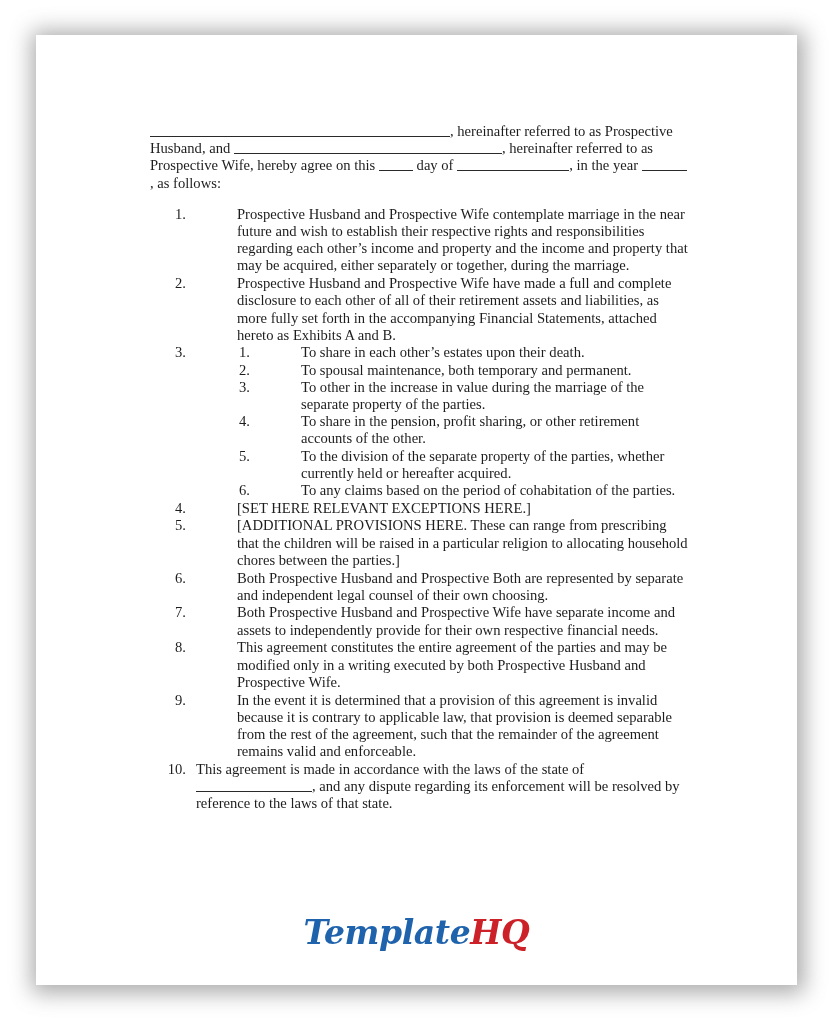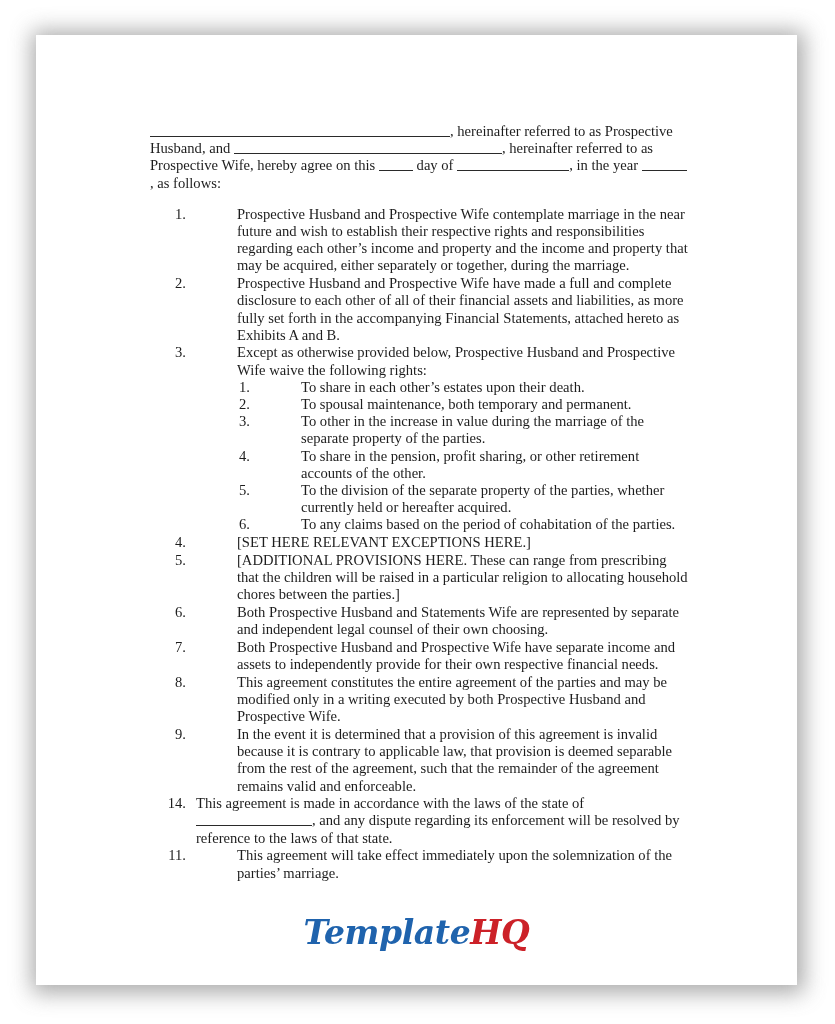--- a/index.html
+++ b/index.html
@@ -153,26 +153,25 @@
 
       <ol class="lvl1">
 
         <li>
           <span class="num">1.</span>
           <span class="body-text">Prospective Husband and Prospective Wife contemplate marriage in the near future and wish to establish their respective rights and responsibilities regarding each other’s income and property and the income and property that may be acquired, either separately or together, during the marriage.</span>
         </li>
 
         <li>
           <span class="num">2.</span>
-          <span class="body-text">Prospective Husband and Prospective Wife have made a full and complete disclosure to each other of all of their financial assets and liabilities, as more fully set forth in the accompanying Financial Statements, attached hereto as Exhibits A and B.</span>
+          <span class="body-text">Prospective Husband and Prospective Wife have made a full and complete disclosure to each other of all of their retirement assets and liabilities, as more fully set forth in the accompanying Financial Statements, attached hereto as Exhibits A and B.</span>
         </li>
 
         <li>
           <span class="num">3.</span>
-          <span class="body-text">Except as otherwise provided below, Prospective Husband and Prospective Wife waive the following rights:</span>
           <ol class="lvl2">
             <li>
               <span class="num">1.</span>
               <span class="body-text">To share in each other’s estates upon their death.</span>
             </li>
             <li>
               <span class="num">2.</span>
               <span class="body-text">To spousal maintenance, both temporary and permanent.</span>
             </li>
             <li>
@@ -199,48 +198,44 @@
           <span class="body-text">[SET HERE RELEVANT EXCEPTIONS HERE.]</span>
         </li>
 
         <li>
           <span class="num">5.</span>
           <span class="body-text">[ADDITIONAL PROVISIONS HERE. These can range from prescribing that the children will be raised in a particular religion to allocating household chores between the parties.]</span>
         </li>
 
         <li>
           <span class="num">6.</span>
-          <span class="body-text">Both Prospective Husband and Statements Wife are represented by separate and independent legal counsel of their own choosing.</span>
+          <span class="body-text">Both Prospective Husband and Prospective Both are represented by separate and independent legal counsel of their own choosing.</span>
         </li>
 
         <li>
           <span class="num">7.</span>
           <span class="body-text">Both Prospective Husband and Prospective Wife have separate income and assets to independently provide for their own respective financial needs.</span>
         </li>
 
         <li>
           <span class="num">8.</span>
           <span class="body-text">This agreement constitutes the entire agreement of the parties and may be modified only in a writing executed by both Prospective Husband and Prospective Wife.</span>
         </li>
 
         <li>
           <span class="num">9.</span>
           <span class="body-text">In the event it is determined that a provision of this agreement is invalid because it is contrary to applicable law, that provision is deemed separable from the rest of the agreement, such that the remainder of the agreement remains valid and enforceable.</span>
         </li>
 
         <li>
-          <span class="num">14.</span>
+          <span class="num">10.</span>
           <span>This agreement is made in accordance with the laws of the state of</span>
           <span class="inline-blank"></span><span>, and any dispute regarding its enforcement will be resolved by reference to the laws of that state.</span>
         </li>
 
-        <li>
-          <span class="num">11.</span>
-          <span class="body-text">This agreement will take effect immediately upon the solemnization of the parties’ marriage.</span>
-        </li>
 
       </ol>
     </div>
 
     <div class="logo"><span class="t-blue">Template</span><span class="t-red">HQ</span></div>
 
   </div>
 </div>
 
 </body></html>

